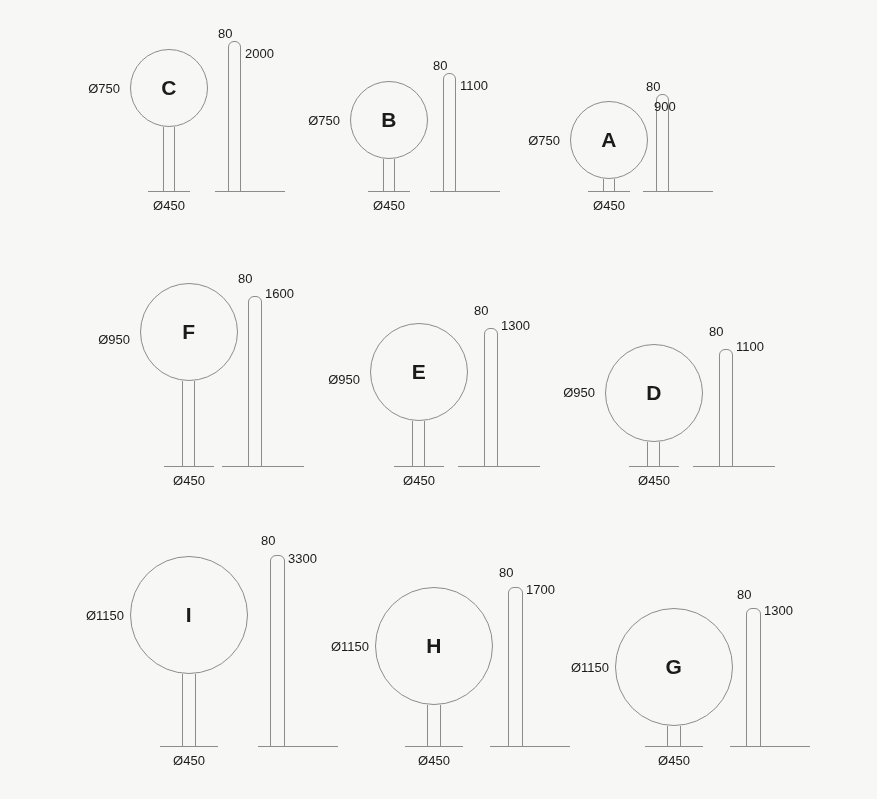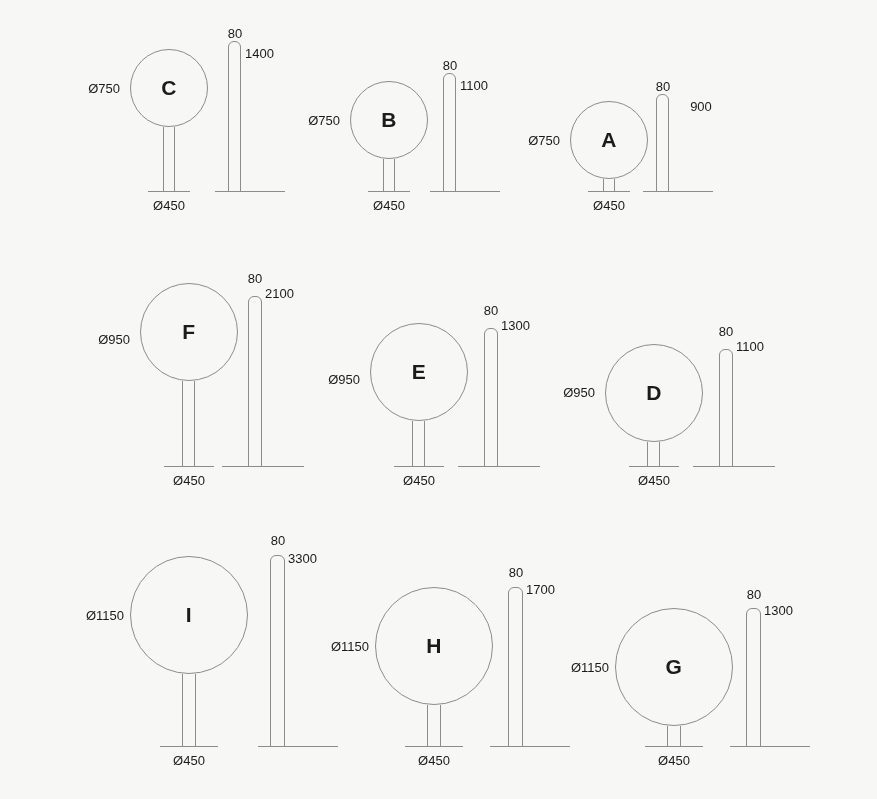--- a/index.html
+++ b/index.html
@@ -83,21 +83,21 @@
     color: #1b1b1b;
     white-space: nowrap;
   }
   .lbl-dia {
     text-align: right;
   }
   .lbl-base {
     text-align: center;
   }
   .lbl-w {
-    text-align: center;
+    text-align: left;
   }
   .lbl-h {
     text-align: left;
   }
 </style>
 </head>
 <body>
 
 <div id="canvas">
 
@@ -107,21 +107,21 @@
     </div>
     <div class="stem" style="left:163px; top:127px; width:12px; height:64px;"></div>
     <div class="baseline" style="left:148px; top:191px; width:42px;"></div>
     <div class="lbl lbl-dia" style="left:76px; top:81px; width:44px;">Ø750</div>
     <div class="lbl lbl-base" style="left:145px; top:198px; width:48px;">Ø450</div>
 
     <div class="sidebar-shape" style="left:228px; top:41px; width:13px; height:148px;"></div>
     <div class="side-stem" style="left:228px; top:150px; width:13px; height:41px;"></div>
     <div class="side-baseline" style="left:215px; top:191px; width:70px;"></div>
     <div class="lbl lbl-w" style="left:218px; top:26px; width:34px;">80</div>
-    <div class="lbl lbl-h" style="left:245px; top:46px; width:48px;">1400</div>
+    <div class="lbl lbl-h" style="left:245px; top:46px; width:48px;">2000</div>
   </div>
 
   <div class="item">
     <div class="mirror" style="left:350px; top:81px; width:78px; height:78px;">
       <div class="mirror-letter">B</div>
     </div>
     <div class="stem" style="left:383px; top:159px; width:12px; height:32px;"></div>
     <div class="baseline" style="left:368px; top:191px; width:42px;"></div>
     <div class="lbl lbl-dia" style="left:296px; top:113px; width:44px;">Ø750</div>
     <div class="lbl lbl-base" style="left:365px; top:198px; width:48px;">Ø450</div>
@@ -139,37 +139,37 @@
     </div>
     <div class="stem" style="left:603px; top:179px; width:12px; height:12px;"></div>
     <div class="baseline" style="left:588px; top:191px; width:42px;"></div>
     <div class="lbl lbl-dia" style="left:516px; top:133px; width:44px;">Ø750</div>
     <div class="lbl lbl-base" style="left:585px; top:198px; width:48px;">Ø450</div>
 
     <div class="sidebar-shape" style="left:656px; top:94px; width:13px; height:96px;"></div>
     <div class="side-stem" style="left:656px; top:150px; width:13px; height:41px;"></div>
     <div class="side-baseline" style="left:643px; top:191px; width:70px;"></div>
     <div class="lbl lbl-w" style="left:646px; top:79px; width:34px;">80</div>
-    <div class="lbl lbl-h" style="left:677px; top:99px; width:48px;text-align:center;">900</div>
+    <div class="lbl lbl-h" style="left:654px; top:99px; width:48px;">900</div>
   </div>
 
   <div class="item">
     <div class="mirror" style="left:140px; top:283px; width:98px; height:98px;">
       <div class="mirror-letter">F</div>
     </div>
     <div class="stem" style="left:182px; top:381px; width:13px; height:85px;"></div>
     <div class="baseline" style="left:164px; top:466px; width:50px;"></div>
     <div class="lbl lbl-dia" style="left:86px; top:332px; width:44px;">Ø950</div>
     <div class="lbl lbl-base" style="left:165px; top:473px; width:48px;">Ø450</div>
 
     <div class="sidebar-shape" style="left:248px; top:296px; width:14px; height:170px;"></div>
     <div class="side-stem" style="left:248px; top:420px; width:14px; height:46px;"></div>
     <div class="side-baseline" style="left:222px; top:466px; width:82px;"></div>
     <div class="lbl lbl-w" style="left:238px; top:271px; width:34px;">80</div>
-    <div class="lbl lbl-h" style="left:265px; top:286px; width:48px;">2100</div>
+    <div class="lbl lbl-h" style="left:265px; top:286px; width:48px;">1600</div>
   </div>
 
   <div class="item">
     <div class="mirror" style="left:370px; top:323px; width:98px; height:98px;">
       <div class="mirror-letter">E</div>
     </div>
     <div class="stem" style="left:412px; top:421px; width:13px; height:45px;"></div>
     <div class="baseline" style="left:394px; top:466px; width:50px;"></div>
     <div class="lbl lbl-dia" style="left:316px; top:372px; width:44px;">Ø950</div>
     <div class="lbl lbl-base" style="left:395px; top:473px; width:48px;">Ø450</div>

